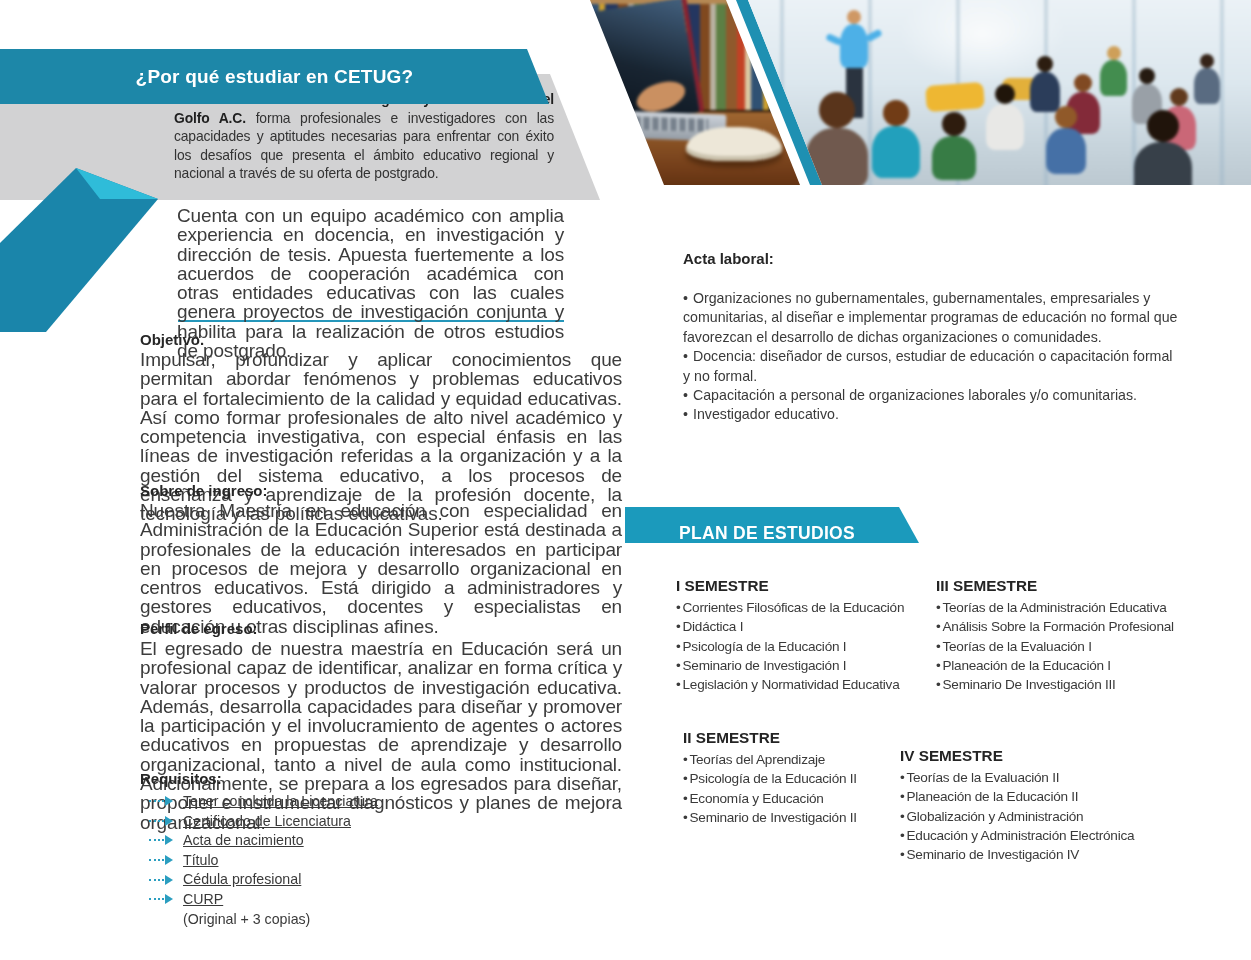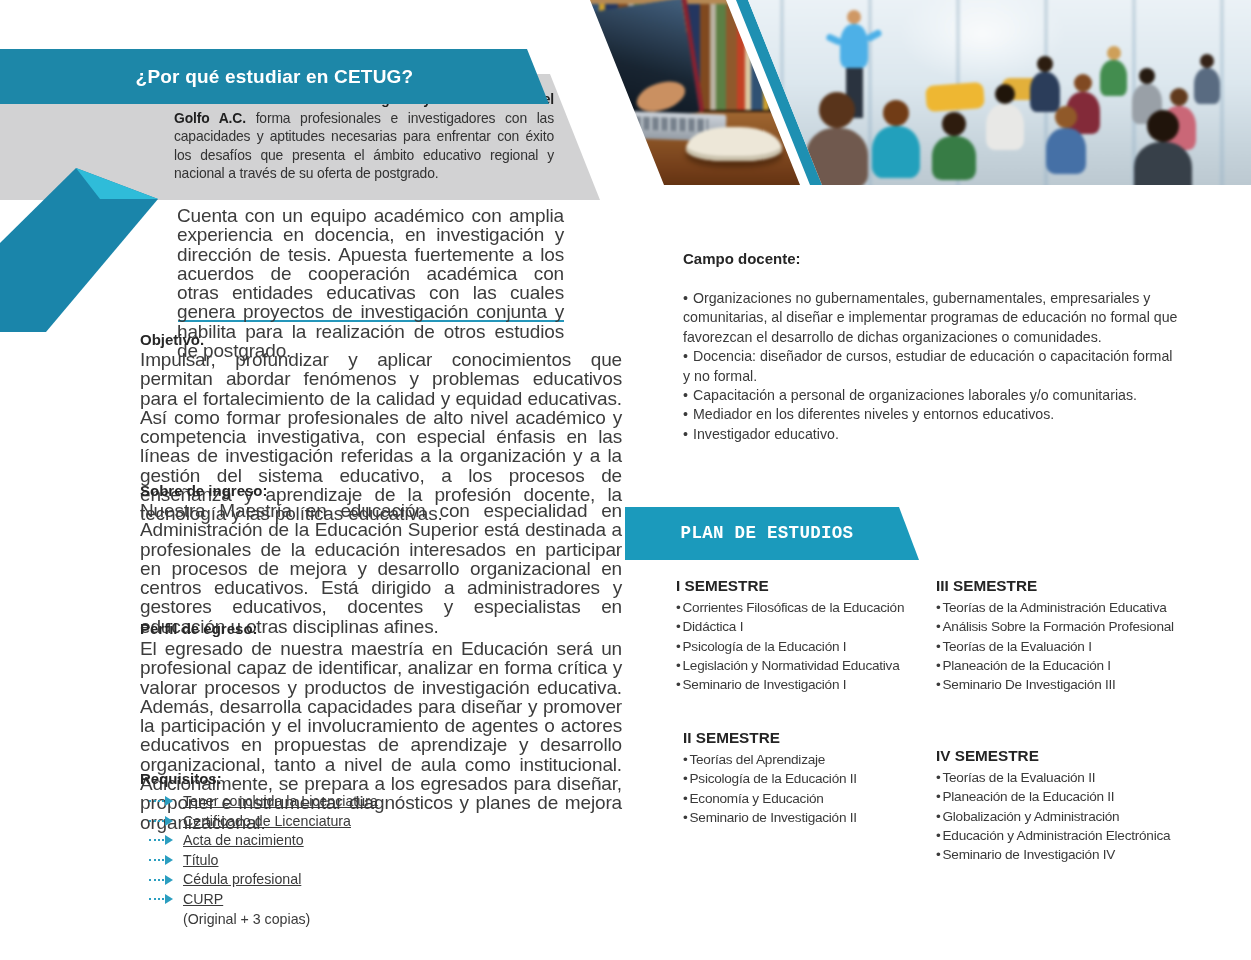--- a/index.html
+++ b/index.html
@@ -79,33 +79,33 @@
     border-top:2px dotted #2b9ec0; }
   .req-arrow::after { content:""; position:absolute; right:1px; top:0;
     border-left:8px solid #2b9ec0; border-top:5.5px solid transparent; border-bottom:5.5px solid transparent; }
   .req-note { margin-left:43px; font-size:14.2px; line-height:19.6px; color:#3a3a3a; }
 
   
   .campo-title { left:683px; top:250px; font-size:15px; font-weight:bold; color:#262626; }
   .campo-list { position:absolute; left:683px; top:289px; width:497px; list-style:none; }
   .campo-list li { font-size:14.2px; line-height:19.4px; color:#3a3a3a; }
   .blt { margin-right:5px; }
-  .plan-banner { position:absolute; left:625px; top:507px; width:294px; height:53px; background:#1b9abc;
-    clip-path:polygon(0 0, 274px 0, 294px 100%, 0 100%);font-family:Liberation Mono, monospace; }
+  .plan-banner { position:absolute; left:625px; top:507px; width:294px; height:36px; background:#1b9abc;
+    clip-path:polygon(0 0, 274px 0, 294px 100%, 0 100%); }
   .plan-title { width:284px; text-align:center; line-height:53px; color:#fff; font-size:17.5px;
     font-weight:bold; letter-spacing:.3px; }
   .sem { position:absolute; }
   .sem h3 { font-size:15.3px; font-weight:bold; color:#242424; margin-bottom:3px; }
   .sem ul { list-style:none; }
   .sem li { font-size:13.6px; line-height:19.3px; letter-spacing:-.25px; color:#3a3a3a; }
   .blt2 { margin-right:2px; }
   #sem-1 { left:676px; top:577px; width:252px; }
   #sem-3 { left:936px; top:577px; width:240px; }
   #sem-2 { left:683px; top:729px; width:252px; }
-  #sem-4 { left:936px; top:747px; width:238px; }
+  #sem-4 { left:900px; top:747px; width:238px; }
 </style>
 </head>
 <body>
 
 <div>
 
   <div class="photo">
     <div class="seg seg-laptop">
       <div class="scene scene-laptop">
         <div class="lap-screen"></div>
@@ -237,41 +237,40 @@
           <span>Cédula profesional</span>
         </li>
         <li>
           <span class="req-arrow"></span>
           <span>CURP</span>
         </li>
       </ul>
     <div class="req-note">(Original + 3 copias)</div>
   </div>
 
-  <h2 class="abs campo-title">Campo docente:</h2>
+  <h2 class="abs campo-title">Acta laboral:</h2>
   <ul class="campo-list">
       <li><span class="blt">•</span><span>Organizaciones no gubernamentales, gubernamentales, empresariales y comunitarias, al diseñar e implementar programas de educación no formal que favorezcan el desarrollo de dichas organizaciones o comunidades.</span></li>
       <li><span class="blt">•</span><span>Docencia: diseñador de cursos, estudiar de educación o capacitación formal y no formal.</span></li>
       <li><span class="blt">•</span><span>Capacitación a personal de organizaciones laborales y/o comunitarias.</span></li>
-      <li><span class="blt">•</span><span>Mediador en los diferentes niveles y entornos educativos.</span></li>
       <li><span class="blt">•</span><span>Investigador educativo.</span></li>
     </ul>
 
   <div class="plan-banner">
     <div class="plan-title">PLAN DE ESTUDIOS</div>
   </div>
 
   <div class="sem" id="sem-1">
     <h3>I SEMESTRE</h3>
     <ul>
         <li><span class="blt2">•</span><span>Corrientes Filosóficas de la Educación</span></li>
         <li><span class="blt2">•</span><span>Didáctica I</span></li>
         <li><span class="blt2">•</span><span>Psicología de la Educación I</span></li>
+        <li><span class="blt2">•</span><span>Seminario de Investigación I</span></li>
         <li><span class="blt2">•</span><span>Legislación y Normatividad Educativa</span></li>
-        <li><span class="blt2">•</span><span>Seminario de Investigación I</span></li>
       </ul>
   </div>
 
   <div class="sem" id="sem-3">
     <h3>III SEMESTRE</h3>
     <ul>
         <li><span class="blt2">•</span><span>Teorías de la Administración Educativa</span></li>
         <li><span class="blt2">•</span><span>Análisis Sobre la Formación Profesional</span></li>
         <li><span class="blt2">•</span><span>Teorías de la Evaluación I</span></li>
         <li><span class="blt2">•</span><span>Planeación de la Educación I</span></li>

